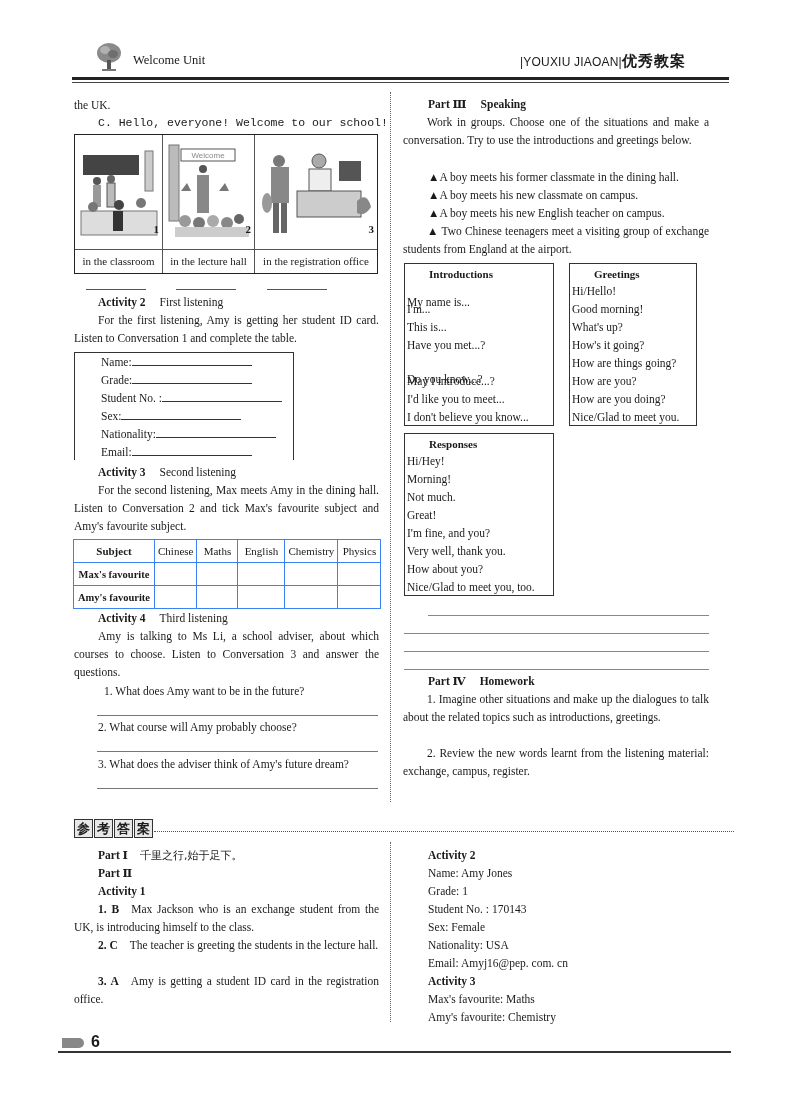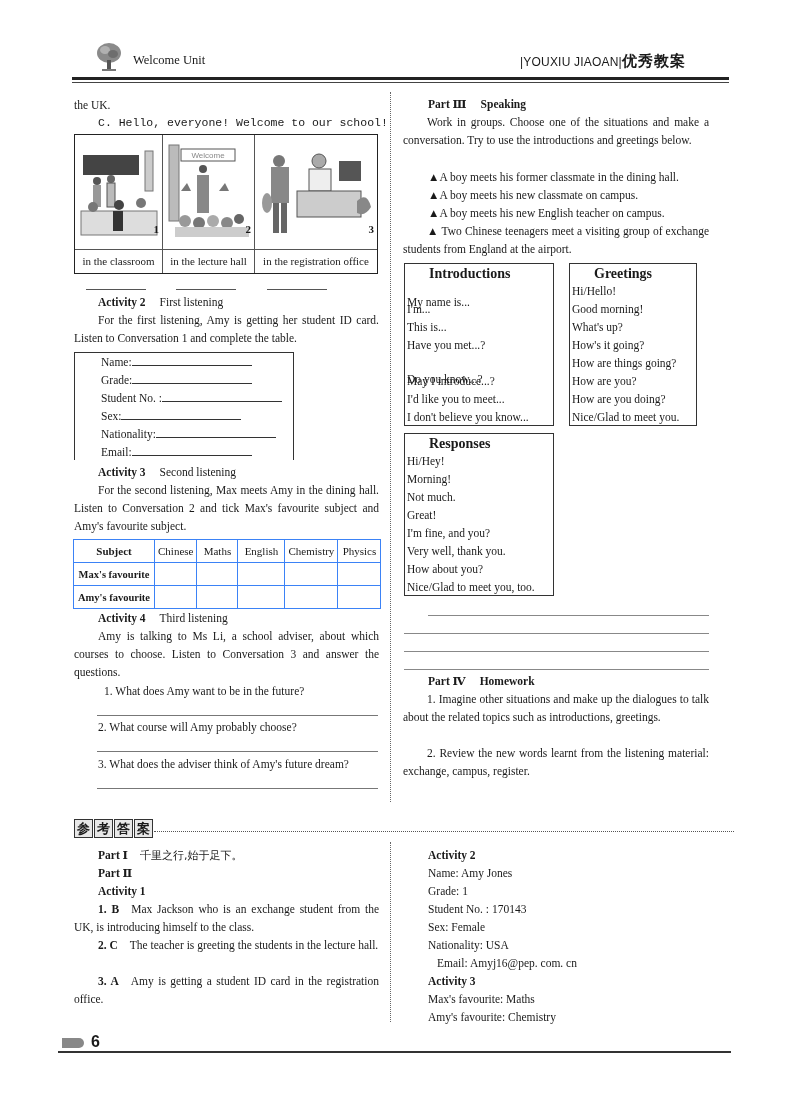--- a/index.html
+++ b/index.html
@@ -30,21 +30,21 @@
   .idbox { left: 74px; top: 352px; width: 220px; height: 108px; border: 1.5px solid #333; border-bottom: none; box-sizing: border-box; }
   .idrow { position: absolute; left: 26px; line-height: 18px; white-space: nowrap; }
   .idrow .u { display: inline-block; border-bottom: 1px solid #333; height: 12px; vertical-align: baseline; }
   
   table.sub { position: absolute; left: 73px; top: 539px; border-collapse: collapse; font-size: 11px; }
   table.sub td { border: 1px solid #3b82f6; height: 22px; padding: 0 3px; text-align: center; white-space: nowrap; }
   table.sub { border: 1.5px solid #222; }
   .ansline { position: absolute; left: 97px; width: 281px; height: 1px; background: #777; }
   
   .phbox { position: absolute; border: 1.5px solid #333; box-sizing: border-box; }
-  .phbox .ttl { position: absolute; left: 0; right: 0; top: 2px; text-align: left; padding-left: 24px; font-weight: bold; font-size: 14px; line-height: 16px; }
+  .phbox .ttl { position: absolute; left: 0; right: 0; top: 2px; text-align: left; padding-left: 24px; font-weight: bold; font-size: 11px; line-height: 16px; }
   .phbox .it { position: absolute; left: 2px; line-height: 18px; white-space: nowrap; }
   .wline { position: absolute; height: 1px; background: #888; }
   
   .ans-title { left: 74px; top: 819px; height: 20px; display: flex; }
   .ans-title span { display: inline-block; width: 19px; height: 19px; border: 1px solid #333; box-sizing: border-box; text-align: center; line-height: 17px; font-family: "DejaVu Sans", sans-serif; font-size: 13px; font-weight: bold; background: #e8e8e8; margin-right: 1px; }
   .ans-dots { left: 154px; top: 831px; width: 580px; border-top: 1px dotted #555; }
   
   .foot-tab { left: 62px; top: 1038px; width: 22px; height: 10px; background: #888; border-radius: 0 6px 6px 0; }
   .foot-num { left: 91px; top: 1033px; font-family: "Liberation Sans", "DejaVu Sans", sans-serif; font-weight: bold; font-size: 16px; }
   .foot-line { left: 58px; top: 1051px; width: 673px; height: 2px; background: #333; }
@@ -277,20 +277,20 @@
 <div class="para ind" style="left:74px;top:972px;width:305px;">
   <span class="b">3. A</span><span style="display:inline-block;width:12px;"></span><span>Amy is getting a student ID card in the registration office.</span>
 </div>
 
 <div class="line b" style="left:428px;top:846px;">Activity 2</div>
 <div class="line" style="left:428px;top:864px;">Name: Amy Jones</div>
 <div class="line" style="left:428px;top:882px;">Grade: 1</div>
 <div class="line" style="left:428px;top:900px;">Student No. : 170143</div>
 <div class="line" style="left:428px;top:918px;">Sex: Female</div>
 <div class="line" style="left:428px;top:936px;">Nationality: USA</div>
-<div class="line" style="left:428px;top:954px;margin-left:9px;">Email: Amyj16@pep. com. cn</div>
+<div class="line" style="left:428px;top:954px;">Email: Amyj16@pep. com. cn</div>
 <div class="line b" style="left:428px;top:972px;">Activity 3</div>
 <div class="line" style="left:428px;top:990px;">Max's favourite: Maths</div>
 <div class="line" style="left:428px;top:1008px;">Amy's favourite: Chemistry</div>
 
 <div class="abs foot-tab"></div>
 <div class="abs foot-num">6</div>
 <div class="abs foot-line"></div>
 
 </body></html>

